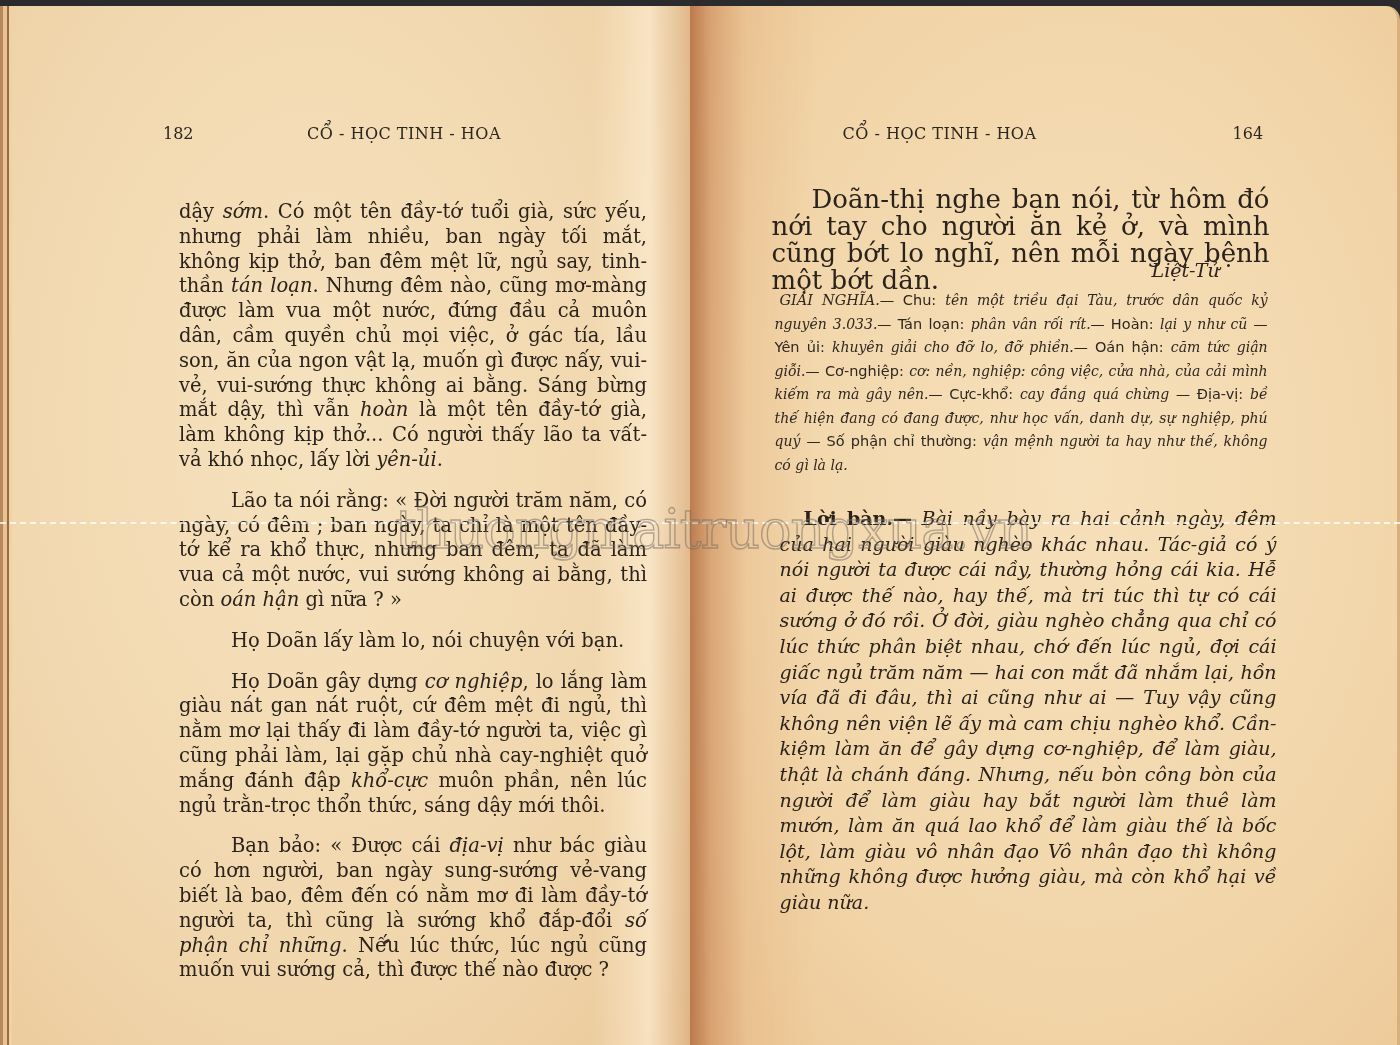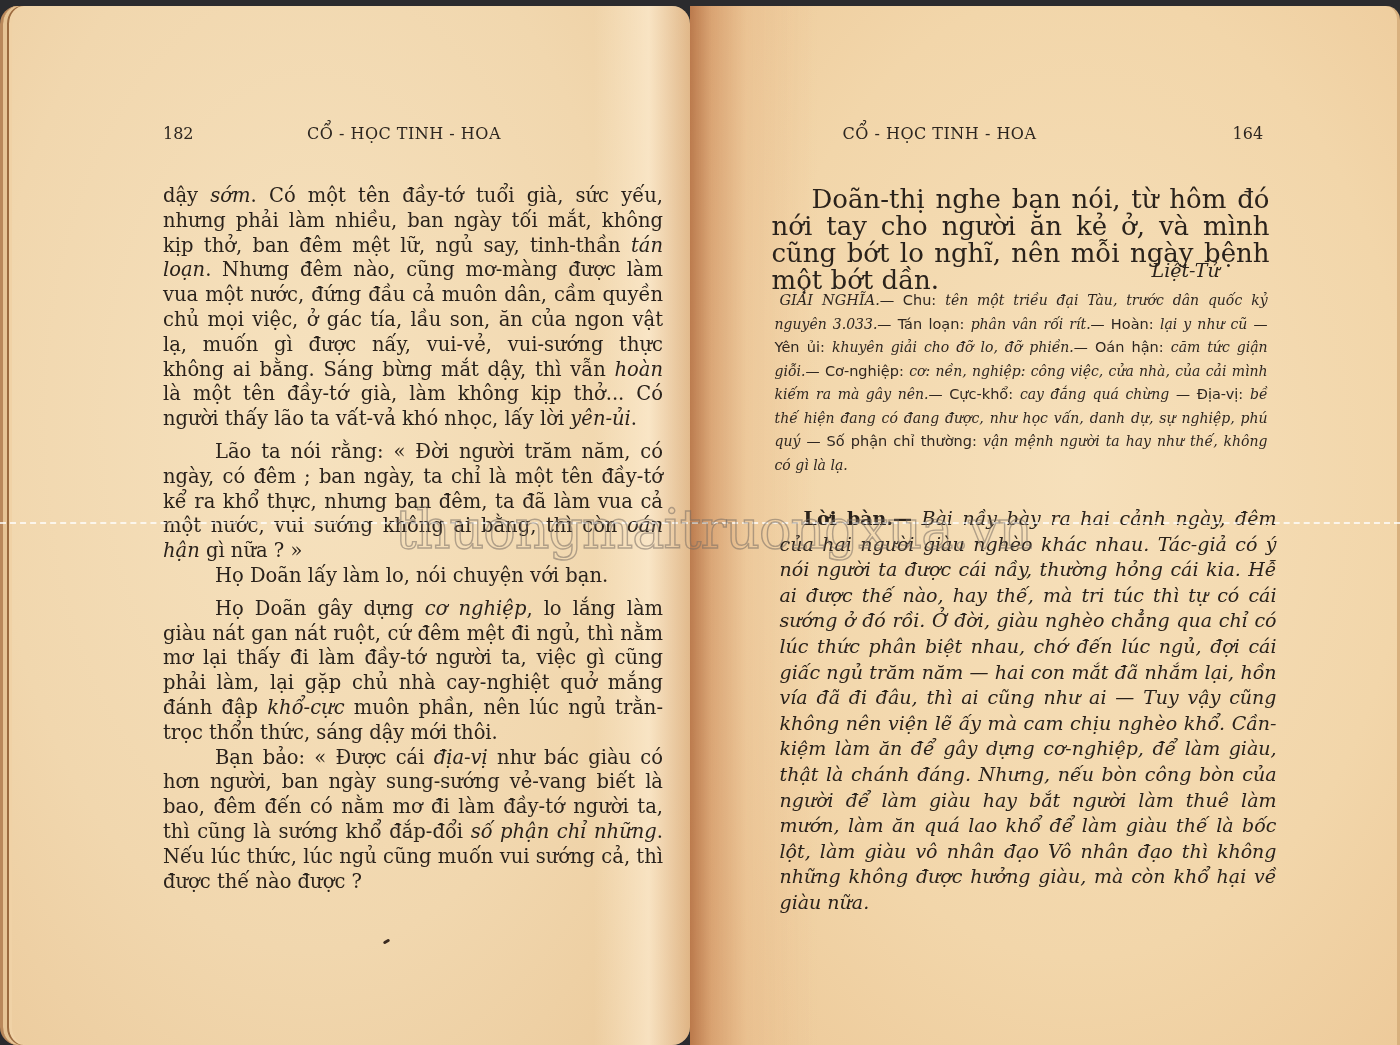--- a/index.html
+++ b/index.html
@@ -16,21 +16,20 @@
     position: relative; height: 100%;
     background: #f2d9b0;
   }
   .page.left {
     width: 688px;
     background:
       linear-gradient(to right, rgba(255,255,255,0) 0%, rgba(255,255,255,0) 86%, rgba(255,240,215,0.6) 94%, rgba(200,140,90,0.35) 100%),
       radial-gradient(ellipse at 45% 40%, #f6e2bf 0%, #f1d7ae 60%, #ebc99a 100%);
     border-left: 3px solid #b9875a;
     box-shadow: inset 4px 0 0 #e6c394, inset 6px 0 0 #9b6a3f, inset 9px 0 0 #f0d2a6;
-    border-radius: 18px;
   }
   .page.right {
     width: 709px;
     background:
       linear-gradient(to right, rgba(170,95,50,0.75) 0%, rgba(200,130,80,0.55) 3%, rgba(225,170,120,0.3) 8%, rgba(255,255,255,0) 18%),
       radial-gradient(ellipse at 55% 45%, #f6e0bb 0%, #f2d6aa 60%, #ecc796 100%);
     border-top-right-radius: 14px;
     border-right: 3px solid #d8b07e;
   }
   .running-head {
@@ -41,21 +40,21 @@
   .left .page-number { left: 160px; }
   .left .running-head { left: 304px; }
   .right .page-number { left: 543px; }
   .right .running-head { left: 153px; }
 
   .body-text {
     position: absolute; font-size: 19.5px; line-height: 24.8px; color: #2a221b;
     text-align: justify;
   }
   .left .body-text { left: 160px; top: 178px; width: 500px; }
-  .body-text p { margin: 0; }
+  .body-text p { margin: 16px; }
   .body-text p.indent { text-indent: 52px; }
   .body-text p.gap { margin-top: 8px; }
   em { font-style: italic; }
   .r-top { position: absolute; left: 82px; top: 180px; width: 498px; font-size: 26px; line-height: 27px; color: #2a221b; text-align: justify; }
   .r-top p { margin: 0; text-indent: 40px; }
   .signature { position: absolute; left: 462px; top: 253px; font-size: 19px; font-style: italic; color: #2a221b; }
 
   .glossary {
     position: absolute; left: 85px; top: 283px; width: 493px;
     font-family: "DejaVu Sans", sans-serif; font-size: 13px; line-height: 22.5px; color: #2e2620;

